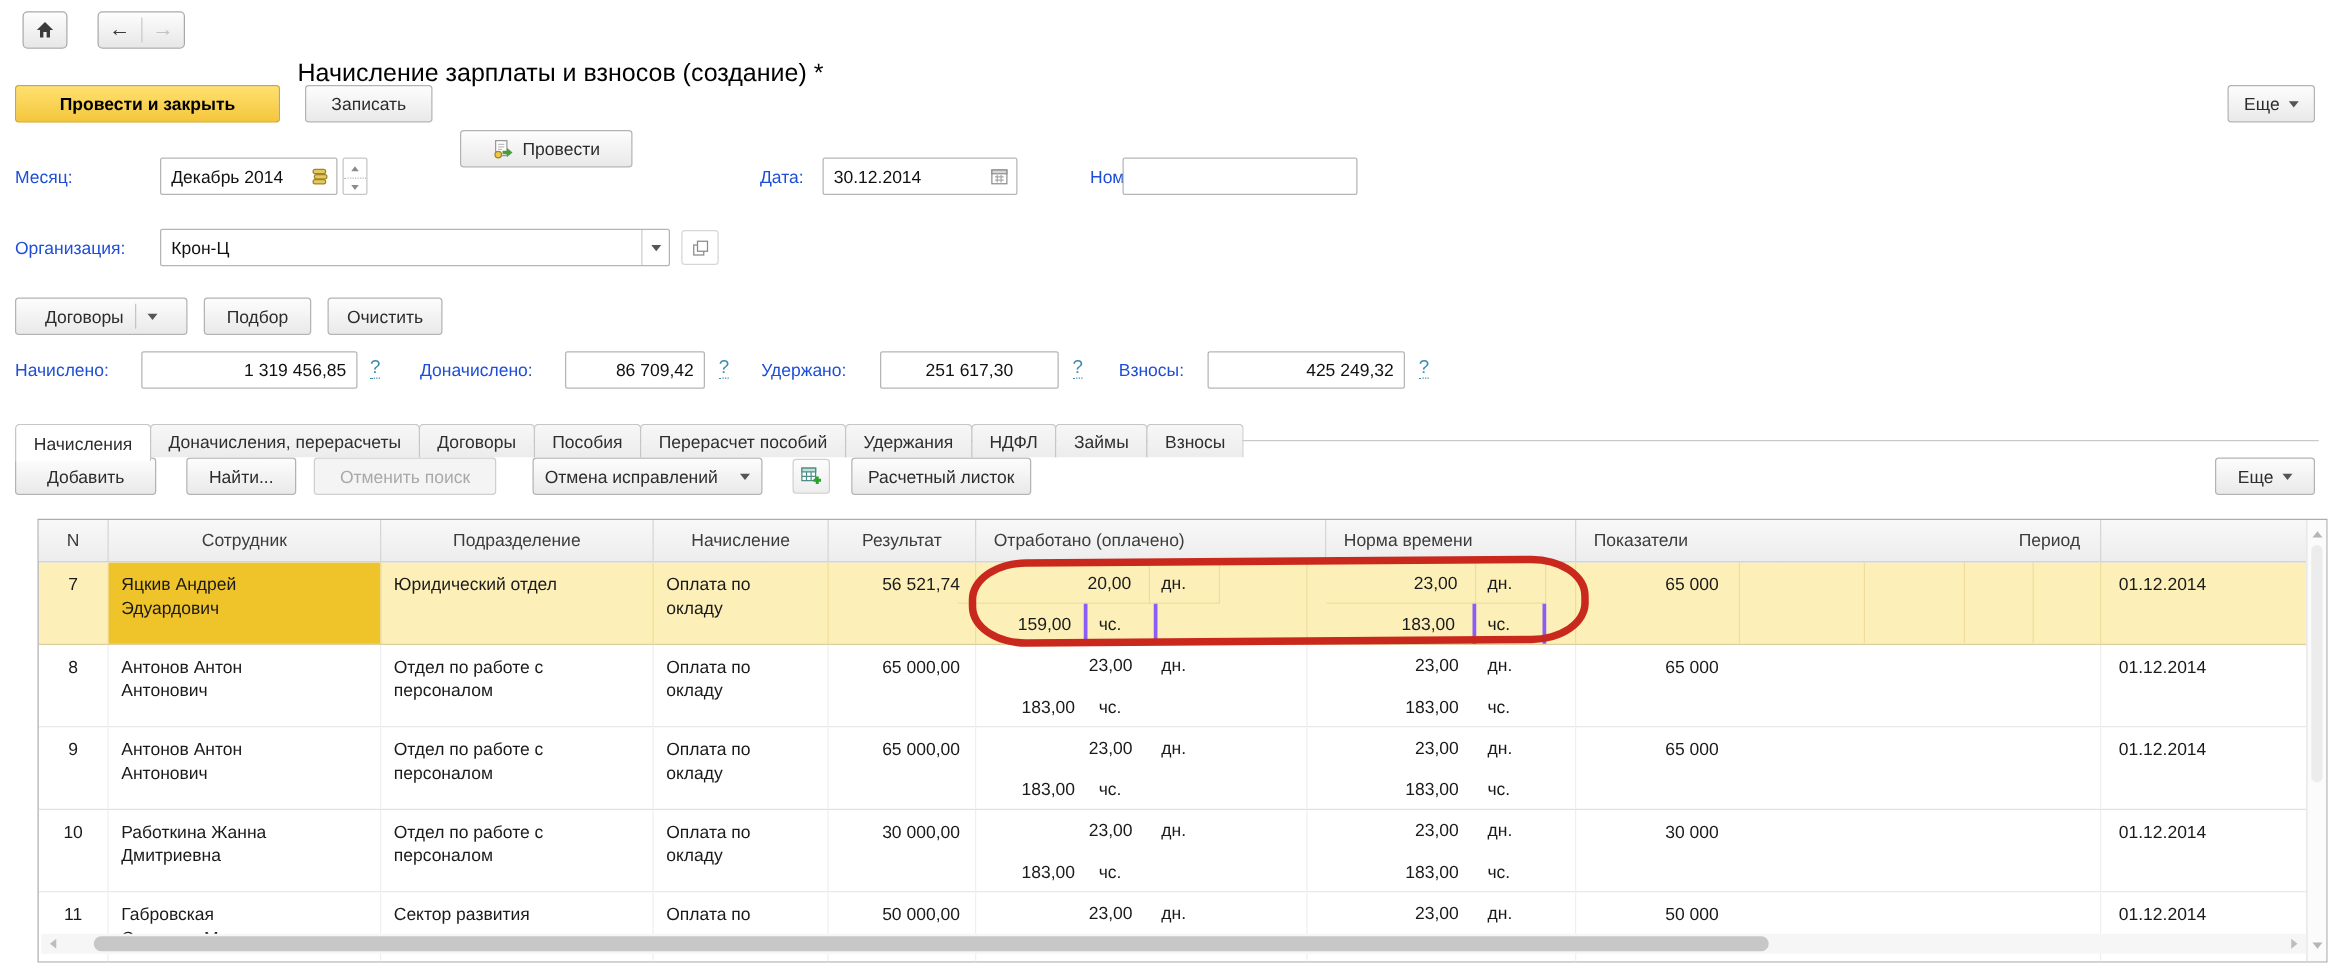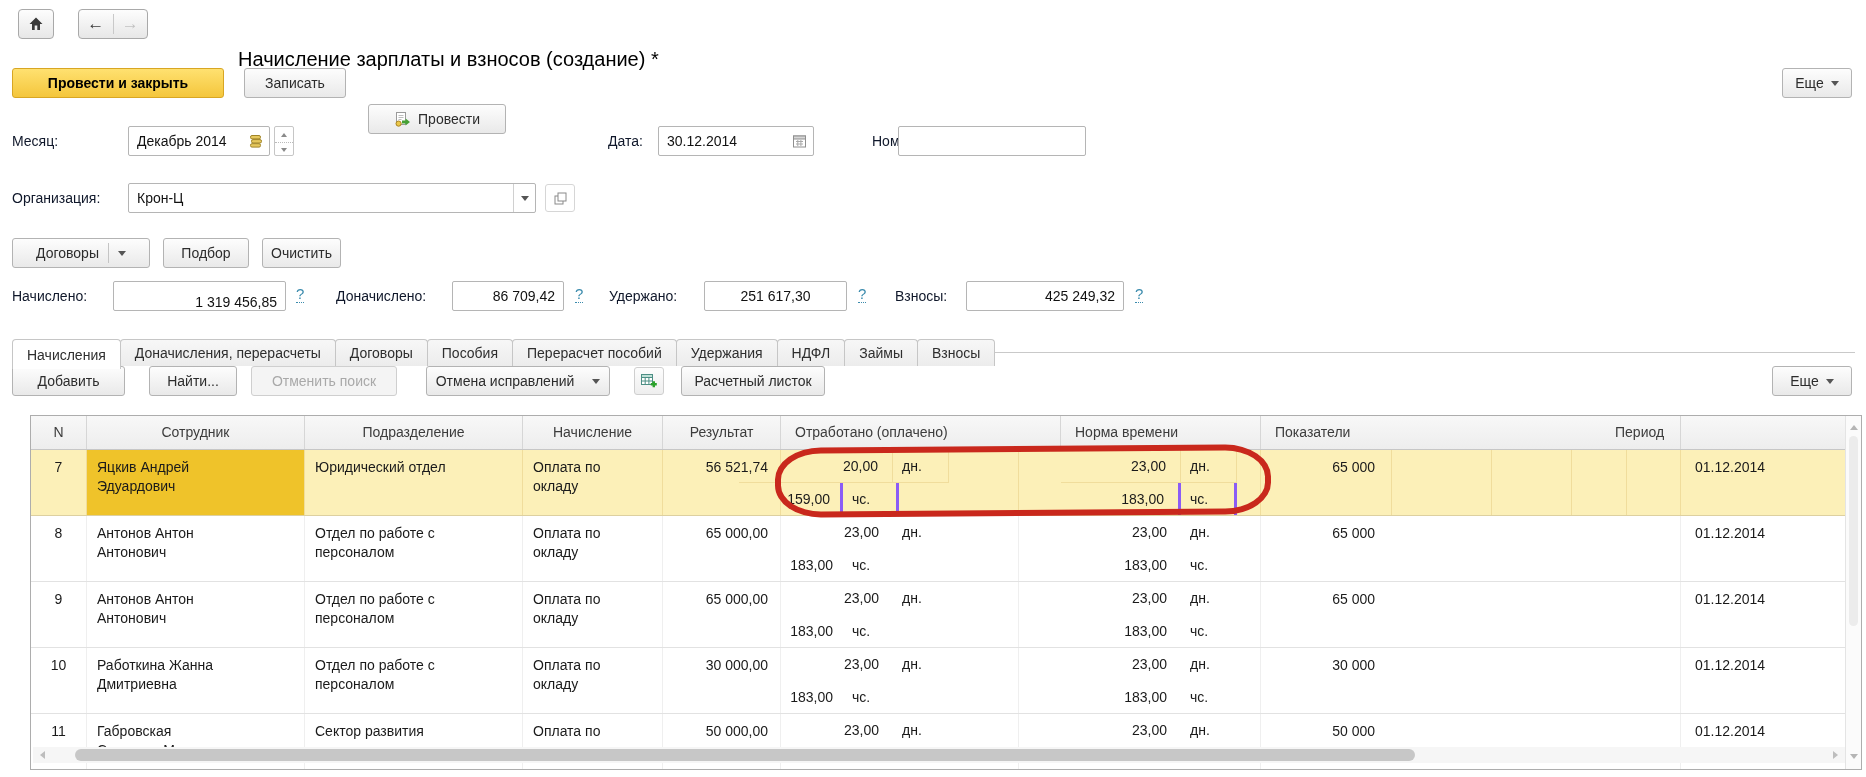--- a/index.html
+++ b/index.html
@@ -8,21 +8,21 @@
   .screen { position:relative; width:1866px; height:777px; background:#fff; }
 
   
   .btn { position:absolute; height:30px; display:flex; align-items:center; justify-content:center;
     gap:7px; padding:0 13px; font-size:14px; color:#2c2c2c; background:linear-gradient(#fdfdfd,#e9e9e9);
     border:1px solid #b3b3b3; border-radius:3px; cursor:pointer; white-space:nowrap; }
   .btn.primary { background:linear-gradient(#ffe170,#f4c63c); border-color:#d8a623; font-weight:bold; color:#000; }
   .btn.disabled { color:#a9a9a9; background:#f4f4f4; border-color:#cfcfcf; }
   .caret { width:0; height:0; border:4px solid transparent; border-top:5px solid #555; margin-top:5px; }
   .btn .divider { width:1px; height:20px; background:#c4c4c4; margin:0 2px; }
-  .lbl { position:absolute; font-size:14px; color:#0f172a;text-align:right; }
+  .lbl { position:absolute; font-size:14px; color:#1d4ed8;text-align:right; }
   .inputbox { position:absolute; height:30px; background:#fff; border:1px solid #b5b5b5; border-radius:2px;
     font-size:14px; display:flex; align-items:center; padding:0 8px; color:#111; }
   .inputbox.num { justify-content:flex-end; }
   .qmark { position:absolute; font-size:15px; color:#3b8bad; border-bottom:1px dotted #3b8bad; cursor:pointer; line-height:16px; }
 
   
   .navbtn { position:absolute; height:30px; background:linear-gradient(#fdfdfd,#e7e7e7);
     border:1px solid #a9a9a9; border-radius:4px; display:flex; align-items:center; justify-content:center; cursor:pointer; }
   .arrow-glyph { font-size:17px; font-weight:bold; color:#3a3a3a; }
   .arrow-glyph.off { color:#c2c2c2; font-weight:normal; }
@@ -51,21 +51,21 @@
   .trow.partial { height:57px; border-bottom:none; overflow:hidden; }
   .cell { position:absolute; top:0; height:100%; font-size:14px; line-height:19px; color:#1a1a1a;
     border-right:1px solid #efefef; overflow:hidden; }
   .trow.hl .cell { border-right-color:#f0dd9c; }
   .c-n    { left:0;    width:56px;  text-align:center; padding-top:8px; }
   .c-emp  { left:56px; width:218px; padding:8px 8px 0 10px; white-space:pre-line; }
   .trow.hl .c-emp { background:#efc32a; }
   .c-dept { left:274px; width:218px; padding:8px 8px 0 10px; white-space:pre-line; }
   .c-accr { left:492px; width:140px; padding:8px 8px 0 10px; white-space:pre-line; }
   .c-res  { left:632px; width:118px; text-align:right; padding:8px 12px 0 0; }
-  .c-work { left:708px; width:280px;text-decoration:underline; }
+  .c-work { left:735px; width:280px;text-decoration:underline; }
   .c-norm { left:1030px; width:200px; }
   .c-ind  { left:1230px; width:420px; }
   .c-per  { left:1650px; width:166px; padding:8px 0 0 14px; border-right:none; }
   .tl { position:absolute; left:0; right:0; height:33px; display:flex; }
   .tl1 { top:0; } .tl2 { top:33px; }
   .tv { height:100%; display:flex; align-items:center; justify-content:flex-end; padding-right:14px; }
   .tu { height:100%; width:56px; display:flex; align-items:center; padding-left:9px; }
   .c-work .tl1 .tv { width:154px; }
   .c-work .tl2 .tv { width:104px; padding-right:10px; }
   .c-norm .tv { width:120px; }
@@ -192,26 +192,26 @@
   </div>
 
   <div class="btn" style="left:12px;top:238px;width:138px;">
     <span>Договоры</span>
       <span class="divider"></span>
     <span class="caret"></span>
   </div>
   <div class="btn" style="left:163px;top:238px;width:86px;">
     <span>Подбор</span>
   </div>
-  <div class="btn" style="left:262px;top:238px;width:79px;">
+  <div class="btn" style="left:262px;top:238px;width:92px;">
     <span>Очистить</span>
   </div>
 
   <div class="lbl" style="left:12px;top:288px;">Начислено:</div>
-  <div class="inputbox num" style="left:113px;top:281px;width:173px;align-items:flex-end;">
+  <div class="inputbox num" style="left:113px;top:281px;width:173px;">
       <span>1 319 456,85</span>
     </div>
   <div class="qmark" style="left:296px;top:286px;">?</div>
 
   <div class="lbl" style="left:336px;top:288px;">Доначислено:</div>
   <div class="inputbox num" style="left:452px;top:281px;width:112px;">
       <span>86 709,42</span>
     </div>
   <div class="qmark" style="left:575px;top:286px;">?</div>
 

